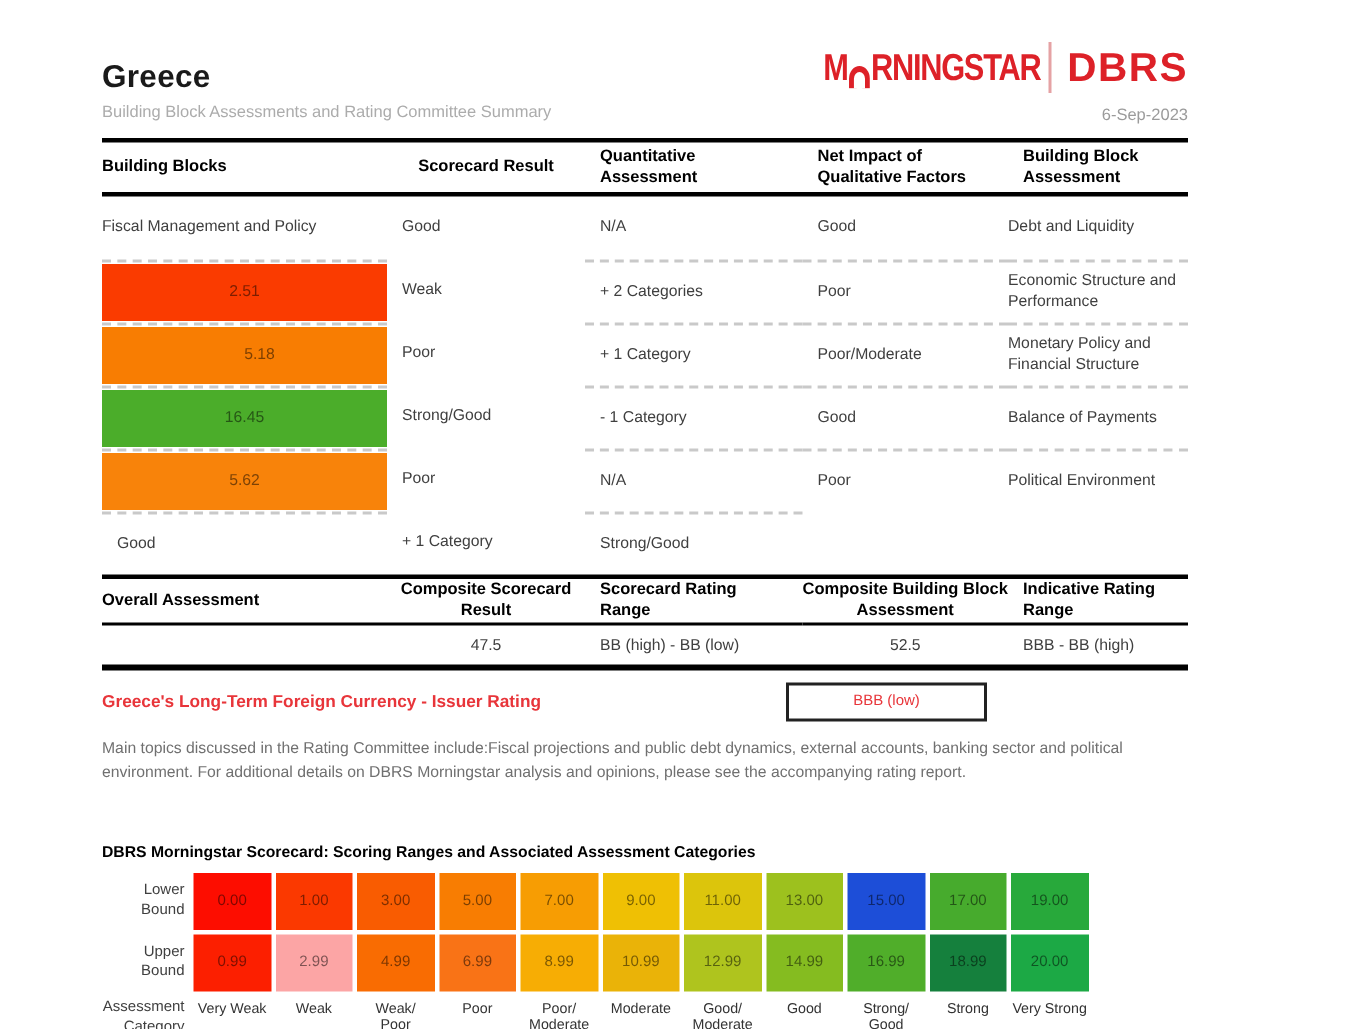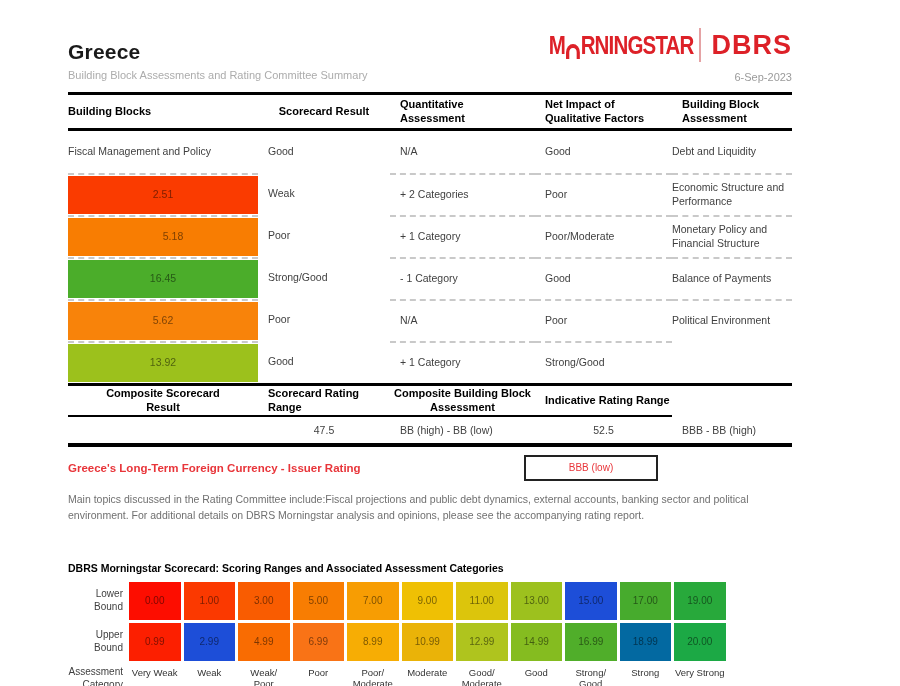--- a/index.html
+++ b/index.html
@@ -134,31 +134,29 @@
 
         <div class="c1">Balance of Payments</div>
         <div class="scorewrap">
           <div class="scoreblock" style="background: rgb(248, 131, 10);">5.62</div>
         </div>
         <div class="c3">Poor</div>
         <div class="c4">N/A</div>
         <div class="c5">Poor</div>
 
         <div class="c1">Political Environment</div>
-        <div class="scorewrap">
-          <div class="scoreblock" style="background: rgb(156, 193, 28);">13.92</div>
-        </div>
         <div class="c3">Good</div>
         <div class="c4">+ 1 Category</div>
         <div class="c5">Strong/Good</div>
       </div>
   </div>
 
   <div class="ov-wrap">
     <div class="ov-header">
+      <div class="c1">Overall Assessment</div>
       <div class="ctr">Composite Scorecard
 Result</div>
       <div class="c3">Scorecard Rating
 Range</div>
       <div class="ctr">Composite Building Block
 Assessment</div>
       <div class="c5">Indicative Rating Range</div>
     </div>
     <div class="ov-values">
       <div class="c1"></div>
@@ -203,37 +201,37 @@
         <div class="sc-cell" style="background: rgb(71, 171, 45);">17.00</div>
 
         <div class="sc-cell" style="background: rgb(40, 169, 59);">19.00</div>
       </div>
 
     <div class="sc-row">
       <div class="sc-label">Upper Bound</div>
 
         <div class="sc-cell" style="background: rgb(252, 31, 0);">0.99</div>
 
-        <div class="sc-cell" style="background: #1d4ed8;">2.99</div>
+        <div class="sc-cell" style="background: #fca5a5;">2.99</div>
 
         <div class="sc-cell" style="background: rgb(249, 108, 2);">4.99</div>
 
         <div class="sc-cell" style="background: #f97316;">6.99</div>
 
         <div class="sc-cell" style="background: rgb(247, 173, 4);">8.99</div>
 
         <div class="sc-cell" style="background: #eab308;">10.99</div>
 
         <div class="sc-cell" style="background: rgb(175, 196, 30);">12.99</div>
 
         <div class="sc-cell" style="background: rgb(133, 188, 32);">14.99</div>
 
         <div class="sc-cell" style="background: rgb(80, 174, 42);">16.99</div>
 
-        <div class="sc-cell" style="background: #0369a1;">18.99</div>
+        <div class="sc-cell" style="background: #15803d;">18.99</div>
 
         <div class="sc-cell" style="background: rgb(28, 169, 69);">20.00</div>
       </div>
 
     <div class="sc-row sc-cat-row">
       <div class="sc-label">Assessment
 Category</div>
 
         <div class="sc-cat">Very Weak</div>
 

